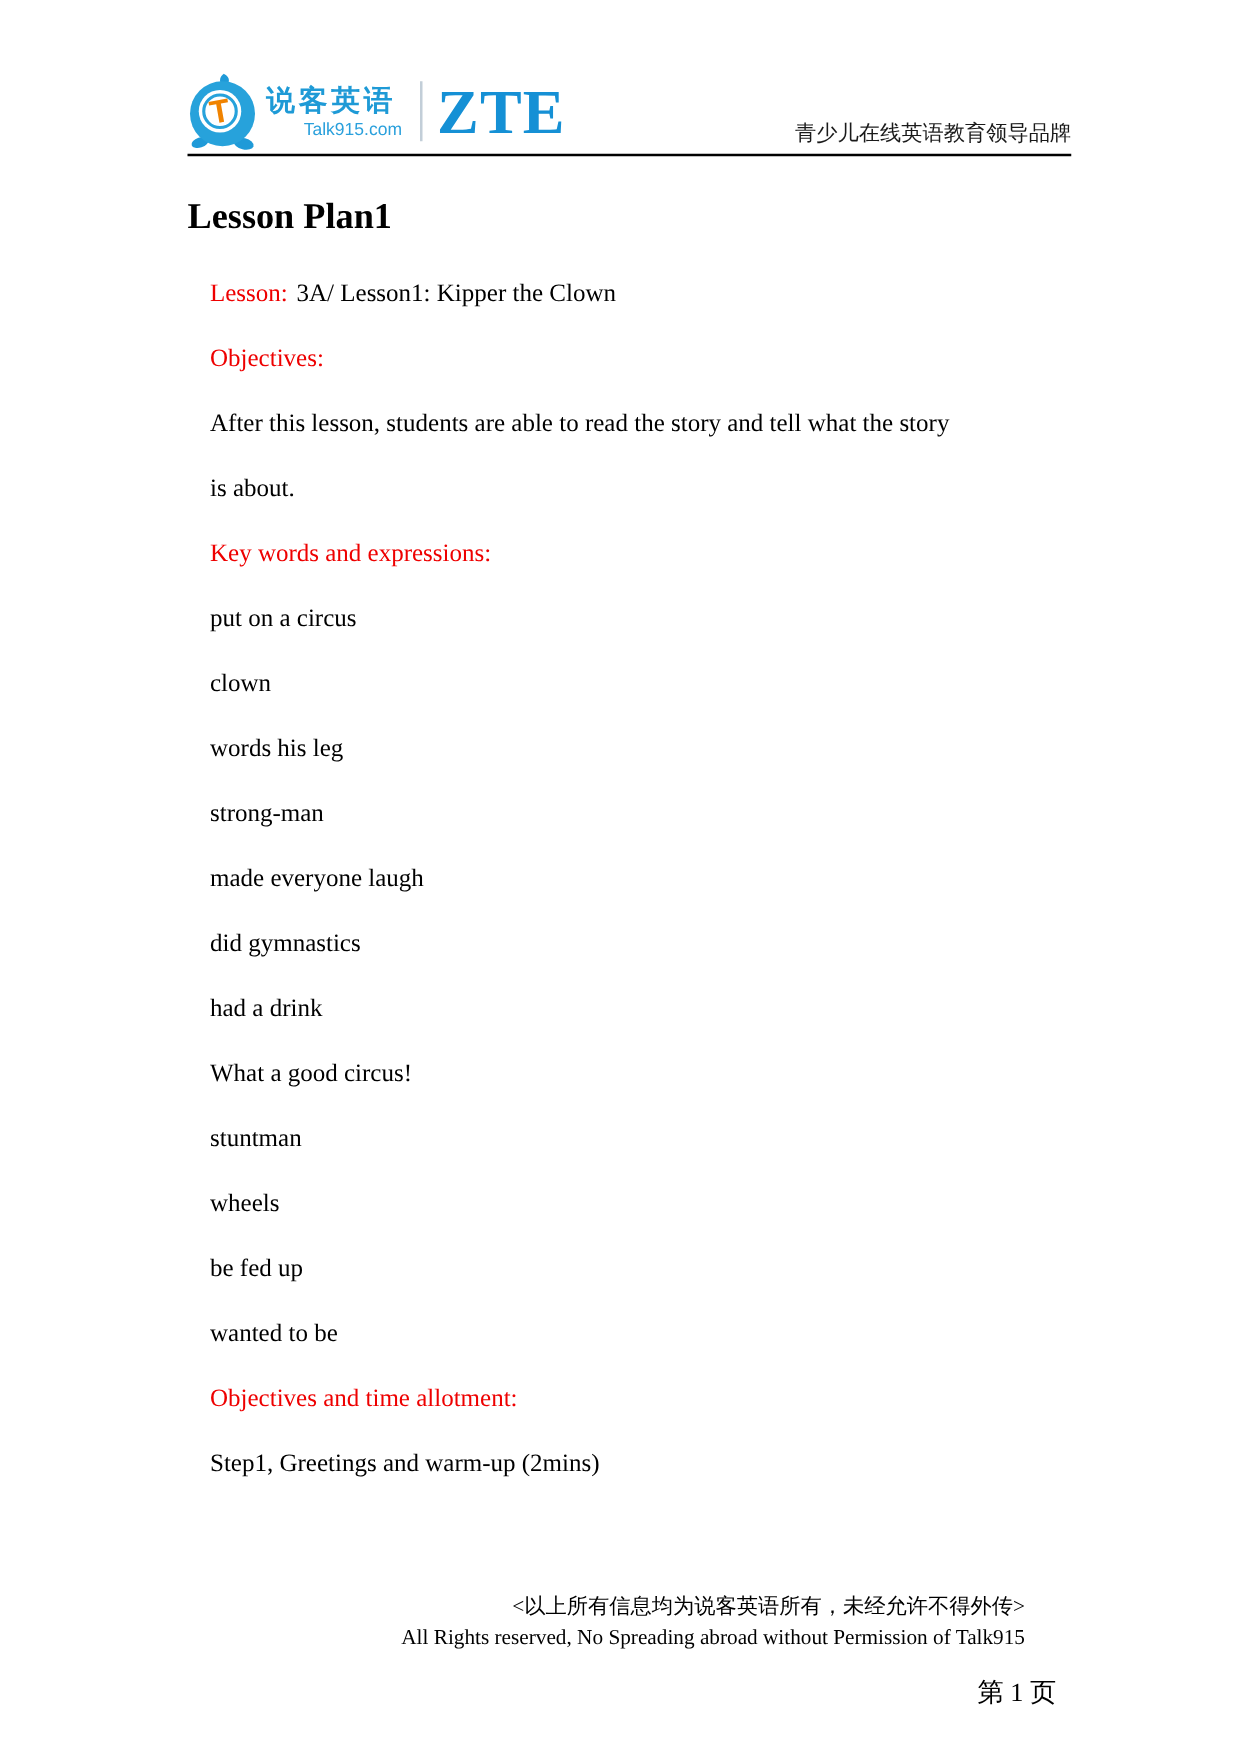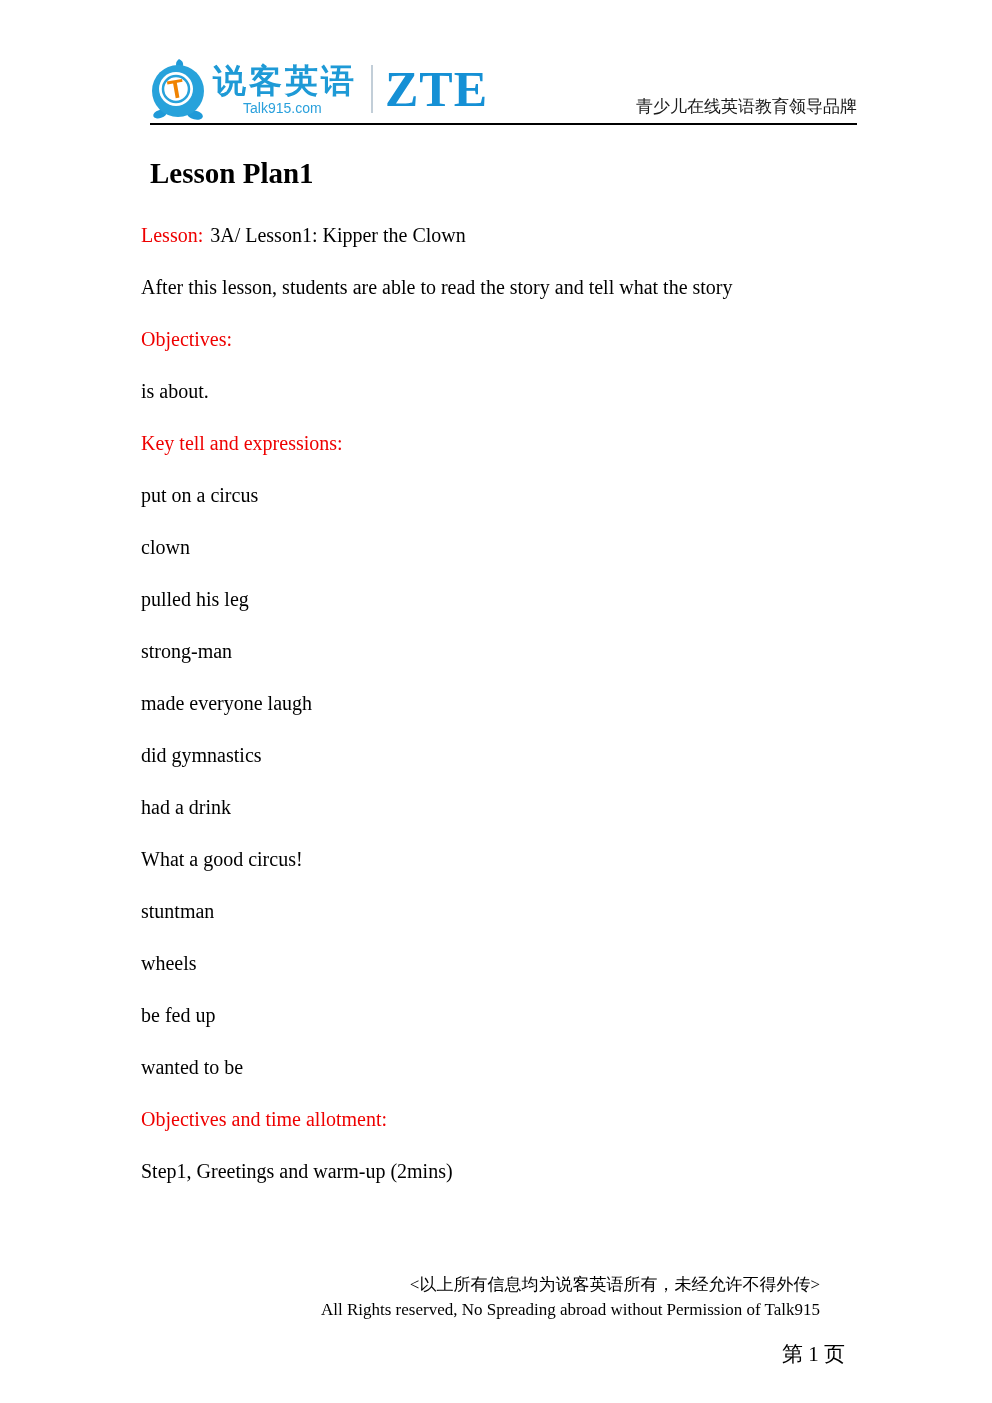--- a/index.html
+++ b/index.html
@@ -25,21 +25,21 @@
     justify-content: space-between;
     align-items: flex-end;
     padding-bottom: 2px;
   }
   .logo-group { display: flex; align-items: center; }
   .mascot { margin-right: 5px; }
   .brand-text { display: flex; flex-direction: column; line-height: 1; }
   .brand-cn {
     font-family: "Liberation Sans", sans-serif;
     font-weight: bold;
-    font-size: 33px;
+    font-size: 23px;
     color: #1e9ad6;
     letter-spacing: 3px;
   }
   .brand-site {
     font-family: "Liberation Sans", sans-serif;
     font-size: 14px;
     color: #2aa0dc;
     margin-top: 4px;
     padding-left: 30px;
   }
@@ -72,21 +72,21 @@
     width: 695px;
     text-align: left;
     font-weight: bold;
     font-size: 29px;
     line-height: 42px;
   }
 
   
   .content {
     position: absolute;
-    left: 141px;
+    left: 168px;
     top: 209px;
     width: 720px;
     font-size: 20px;
   }
   .line {
     height: 52px;
     line-height: 52px;
     white-space: nowrap;
   }
   .red { color: #ee0000; }
@@ -136,28 +136,28 @@
     <span class="tagline">青少儿在线英语教育领导品牌</span>
   </div>
 
   <div class="doc-title">Lesson Plan1</div>
 
   <div class="content">
     <div class="line">
       <span class="red">Lesson:</span><span class="lesson-value">3A/ Lesson1: Kipper the Clown</span>
     </div>
 
+    <div class="line red">Objectives:</div>
     <div class="line">After this lesson, students are able to read the story and tell what the story</div>
-    <div class="line red">Objectives:</div>
     <div class="line">is about.</div>
 
-    <div class="line red">Key tell and expressions:</div>
+    <div class="line red">Key words and expressions:</div>
     <div class="line">put on a circus</div>
     <div class="line">clown</div>
-    <div class="line">pulled his leg</div>
+    <div class="line">words his leg</div>
     <div class="line">strong-man</div>
     <div class="line">made everyone laugh</div>
     <div class="line">did gymnastics</div>
     <div class="line">had a drink</div>
     <div class="line">What a good circus!</div>
     <div class="line">stuntman</div>
     <div class="line">wheels</div>
     <div class="line">be fed up</div>
     <div class="line">wanted to be</div>
 

